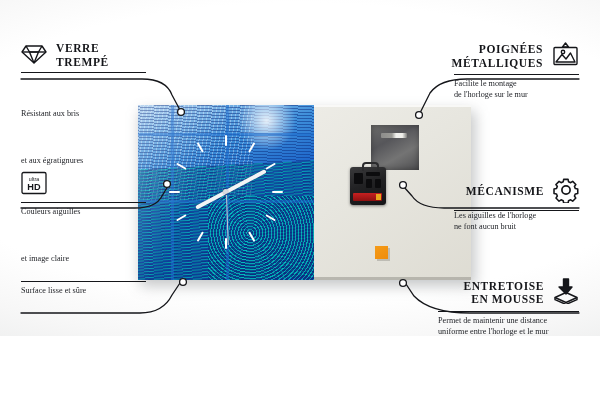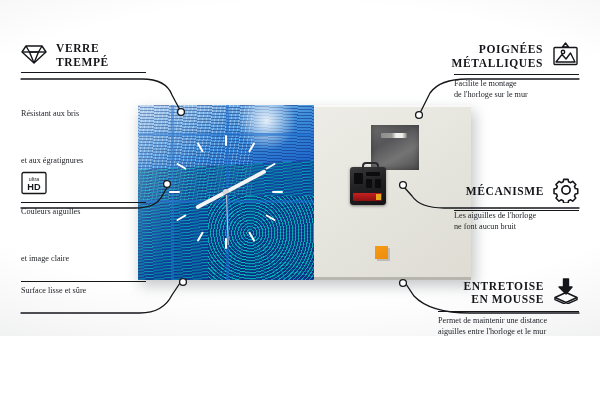--- a/index.html
+++ b/index.html
@@ -459,16 +459,16 @@
       <span class="co-icon">
         <svg width="26" height="26" viewBox="0 0 26 26" fill="none" stroke="#15161a" stroke-width="1.4" stroke-linejoin="round">
           <path d="M10.5 1 h5 v8 h3.5 L13 16 L6 9 h4.5 Z" fill="#15161a"></path>
           <path d="M13 14.5 L24 19.5 L13 24.5 L2 19.5 Z"></path>
           <path d="M2 19.5 v2.2 L13 26.5 L24 21.7 v-2.2"></path>
         </svg>
       </span>
     </div>
     <div class="co-rule" style="width:141px; margin-top:3px;"></div>
     <div class="co-desc" style="margin-top:4px;">Permet de maintenir une distance</div>
-    <div class="co-desc">aiguilles entre l'horloge et le mur</div>
+    <div class="co-desc">uniforme entre l'horloge et le mur</div>
   </div>
 
 </div>
 
 </body></html>

